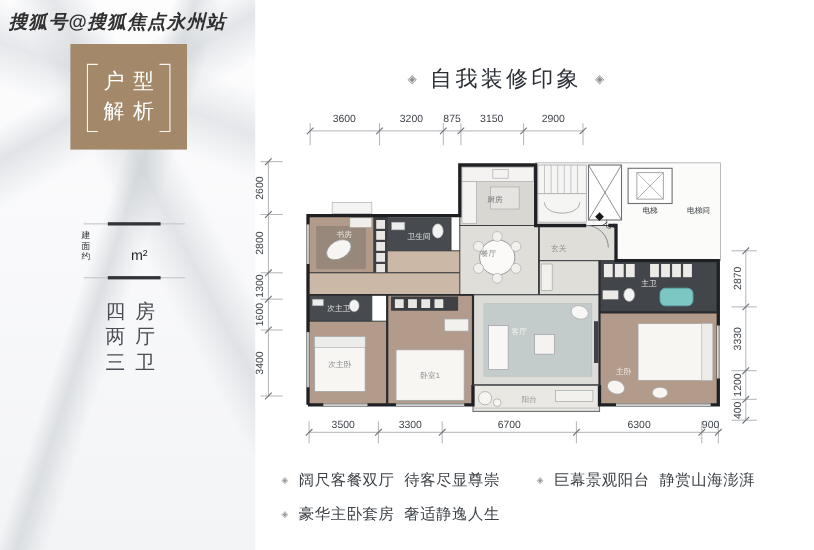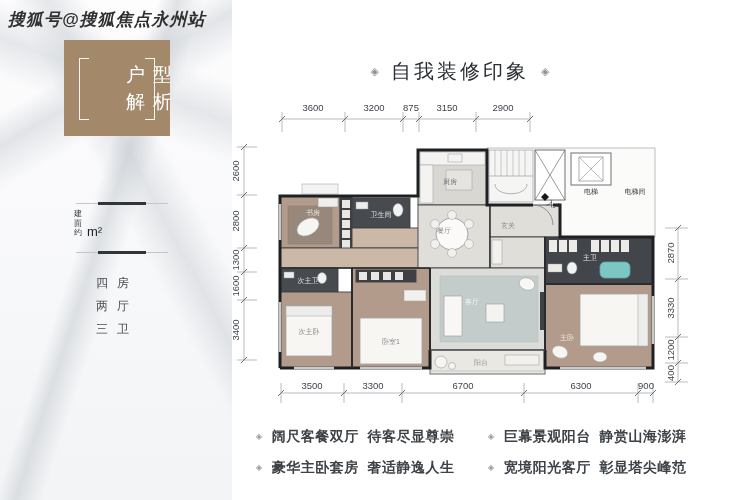--- a/index.html
+++ b/index.html
@@ -19,42 +19,42 @@
       linear-gradient(180deg,#fdfdfe 0%,#f3f4f6 100%);
   }
   .watermark{
     position:absolute;left:8px;top:8px;
     font-size:17px;font-weight:800;color:#303030;letter-spacing:1px;font-style:italic;
   }
   .tag-box{
     position:absolute;left:64px;top:40px;width:106px;height:96px;
     background:#a3886a;color:#fff;
   }
-  .tag-lines{position:absolute;left:0;top:21px;width:100%;text-align:center;padding-left:32px;}
+  .tag-lines{position:absolute;left:0;top:21px;width:100%;text-align:center;}
   .tag-line{font-size:19px;line-height:27px;letter-spacing:8px;transform:translateX(4px);}
   .bracket{position:absolute;top:18px;width:9px;height:60px;border:1.2px solid rgba(255,255,255,.92);}
   .bracket.l{left:15px;border-right:none;}
   .bracket.r{right:15px;border-left:none;}
   .rule{position:absolute;left:76px;width:92px;height:1px;background:#c3c6ca;}
   .rule::after{content:"";position:absolute;left:22px;top:-1.2px;width:48px;height:3.4px;background:#31353a;}
   .rule1{top:203px;} .rule2{top:252px;}
-  .area-row{position:absolute;left:74px;top:209px;display:flex;align-items:flex-end;}
+  .area-row{position:absolute;left:74px;top:209px;display:flex;align-items:flex-end;gap:32px;}
   .area-prefix{width:10px;font-size:8px;line-height:9.5px;color:#2b2f34;word-break:break-all;margin:0 2px 4px 0;}
   .area-value{font-size:37px;line-height:35px;color:#1e2228;font-weight:500;letter-spacing:-1px;}
   .area-unit{font-size:13px;font-weight:400;color:#1e2228;margin:0 0 3px 1px;}
-  .layout-col{position:absolute;left:96px;top:272px;font-size:12px;color:#494e54;line-height:23px;letter-spacing:9px;}
+  .layout-col{position:absolute;left:96px;top:272px;font-size:18px;color:#494e54;line-height:23px;letter-spacing:9px;}
   .title{
     position:absolute;left:230px;top:58px;width:460px;text-align:center;
     font-size:20px;font-weight:400;color:#2a2e34;letter-spacing:3px;
   }
   .title .orn{font-size:11px;color:#8d9095;position:relative;top:-3px;letter-spacing:0;margin:0 12px;}
   .features{
     position:absolute;left:256px;top:428px;width:440px;
     display:grid;grid-template-columns:1fr 1fr;column-gap:24px;row-gap:13px;
-    font-size:14px;font-weight:700;color:#3d4247;letter-spacing:.5px;
+    font-size:14px;font-weight:400;color:#3d4247;letter-spacing:.5px;
   }
   .feature{white-space:pre;}
   .feature .bullet{font-size:8px;color:#94979b;margin-right:9px;vertical-align:2px;}
   svg text{font-family:"Liberation Sans","DejaVu Sans",sans-serif;}
   .dimtxt{font-size:9.5px;fill:#3f444a;text-anchor:middle;}
   .roomtxt{font-size:7px;text-anchor:middle;}
   .chain{stroke:#a6aaae;stroke-width:.8;}
   .tick{stroke:#6d7175;stroke-width:1;}
 </style>
 </head>
@@ -327,14 +327,13 @@
     <text class="dimtxt" x="463" y="389">6700</text>
     <text class="dimtxt" x="581" y="389">6300</text>
     <text class="dimtxt" x="646" y="389">900</text>
   </g>
 </svg>
 
 <div class="features">
   <div class="feature"><span class="bullet">◈</span><span>阔尺客餐双厅  待客尽显尊崇</span></div>
   <div class="feature"><span class="bullet">◈</span><span>巨幕景观阳台  静赏山海澎湃</span></div>
   <div class="feature"><span class="bullet">◈</span><span>豪华主卧套房  奢适静逸人生</span></div>
-  <div class="feature"><span class="bullet">◈</span><span>宽境阳光客厅  彰显塔尖峰范</span></div>
 </div>
 
 </body></html>

